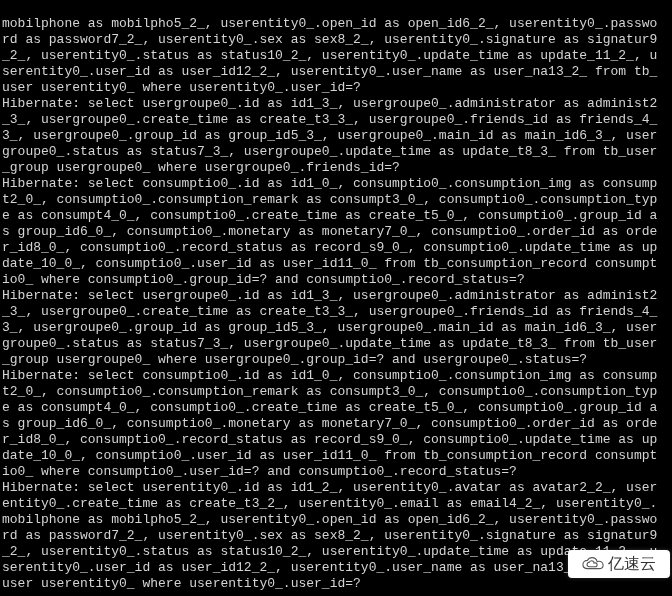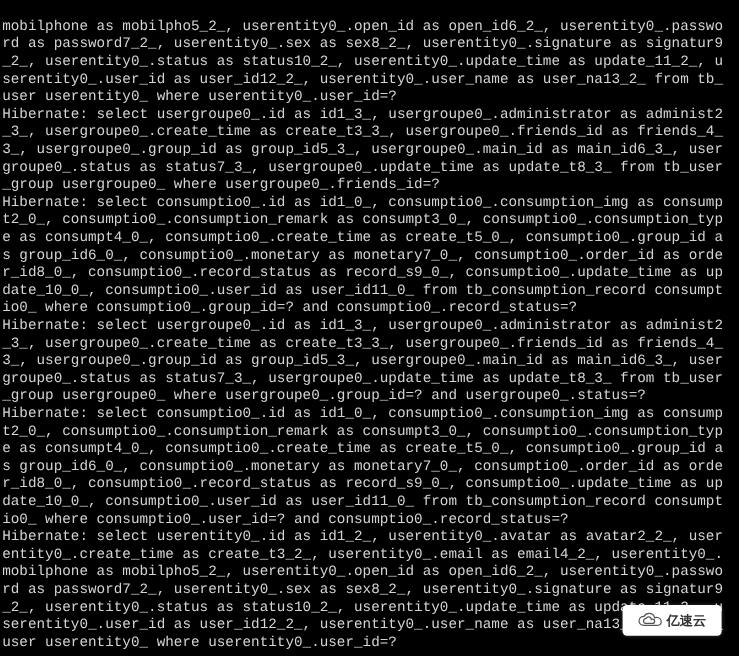--- a/index.html
+++ b/index.html
@@ -26,28 +26,28 @@
       word-break: break-all;
       overflow: hidden;
     }
     .line {
       display: block;
       padding: 0 2px;
     }
     .watermark {
       position: absolute;
       bottom: 18px;
-      right: 16px;
+      right: 2px;
       background: #ffffff;
       padding: 6px 14px;
       border-radius: 4px;
       color: #333333;
       font-family: "Microsoft YaHei", Arial, sans-serif;
-      font-size: 12px;
-      font-weight: 700;
+      font-size: 16px;
+      font-weight: 400;
       display: flex;
       align-items: center;
       gap: 4px;
       box-shadow: 0 0 4px rgba(255,255,255,0.2);
     }
     .watermark-icon {
       display: inline-flex;
       align-items: center;
     }
     .watermark-icon svg {

